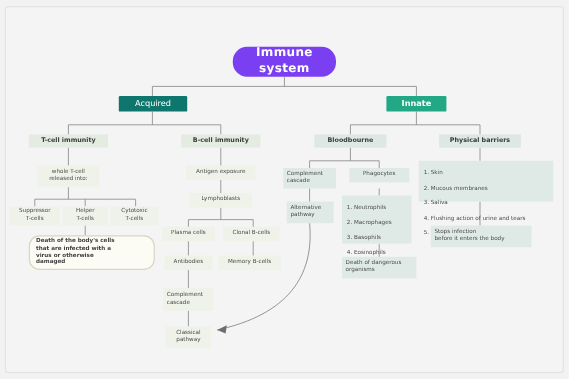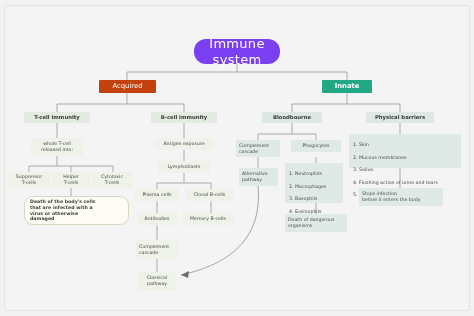--- a/index.html
+++ b/index.html
@@ -27,25 +27,26 @@
     display:flex;
     align-items:center;
     justify-content:center;
     text-align:center;
     line-height:1.22;
     white-space:pre-line;
   }
   
   .n-root{
     background:#7b3ff2;color:#ffffff;
-    font-size:13px;letter-spacing:.3px;
+    font-size:10px;letter-spacing:.3px;
     border-radius:12px;
+    font-weight:bold;
   }
   
-  .n-acquired{background:#c2410c;color:#ffffff;font-size:6.8px;border-radius:1px;}
+  .n-acquired{background:#0f766e;color:#ffffff;font-size:6.8px;border-radius:1px;}
   .n-innate{background:#22a884;color:#ffffff;font-size:6.8px;border-radius:1px;font-weight:bold;}
   
   .n-h-left{background:#e4ebe1;color:#3a3a3a;font-size:5.3px;font-weight:bold;}
   .n-h-right{background:#dde7e4;color:#3a3a3a;font-size:5.3px;font-weight:bold;}
   
   .n-left{background:#eef2e9;color:#4a4a4a;font-size:4.7px;}
   .n-right{background:#dfeae6;color:#4a4a4a;font-size:4.7px;}
   .n-left.lbl,.n-right.lbl{justify-content:flex-start;text-align:left;padding:2px 3px;}
   .n-callout{
     background:#fdfcf4;color:#3f3f3f;font-size:4.7px;

